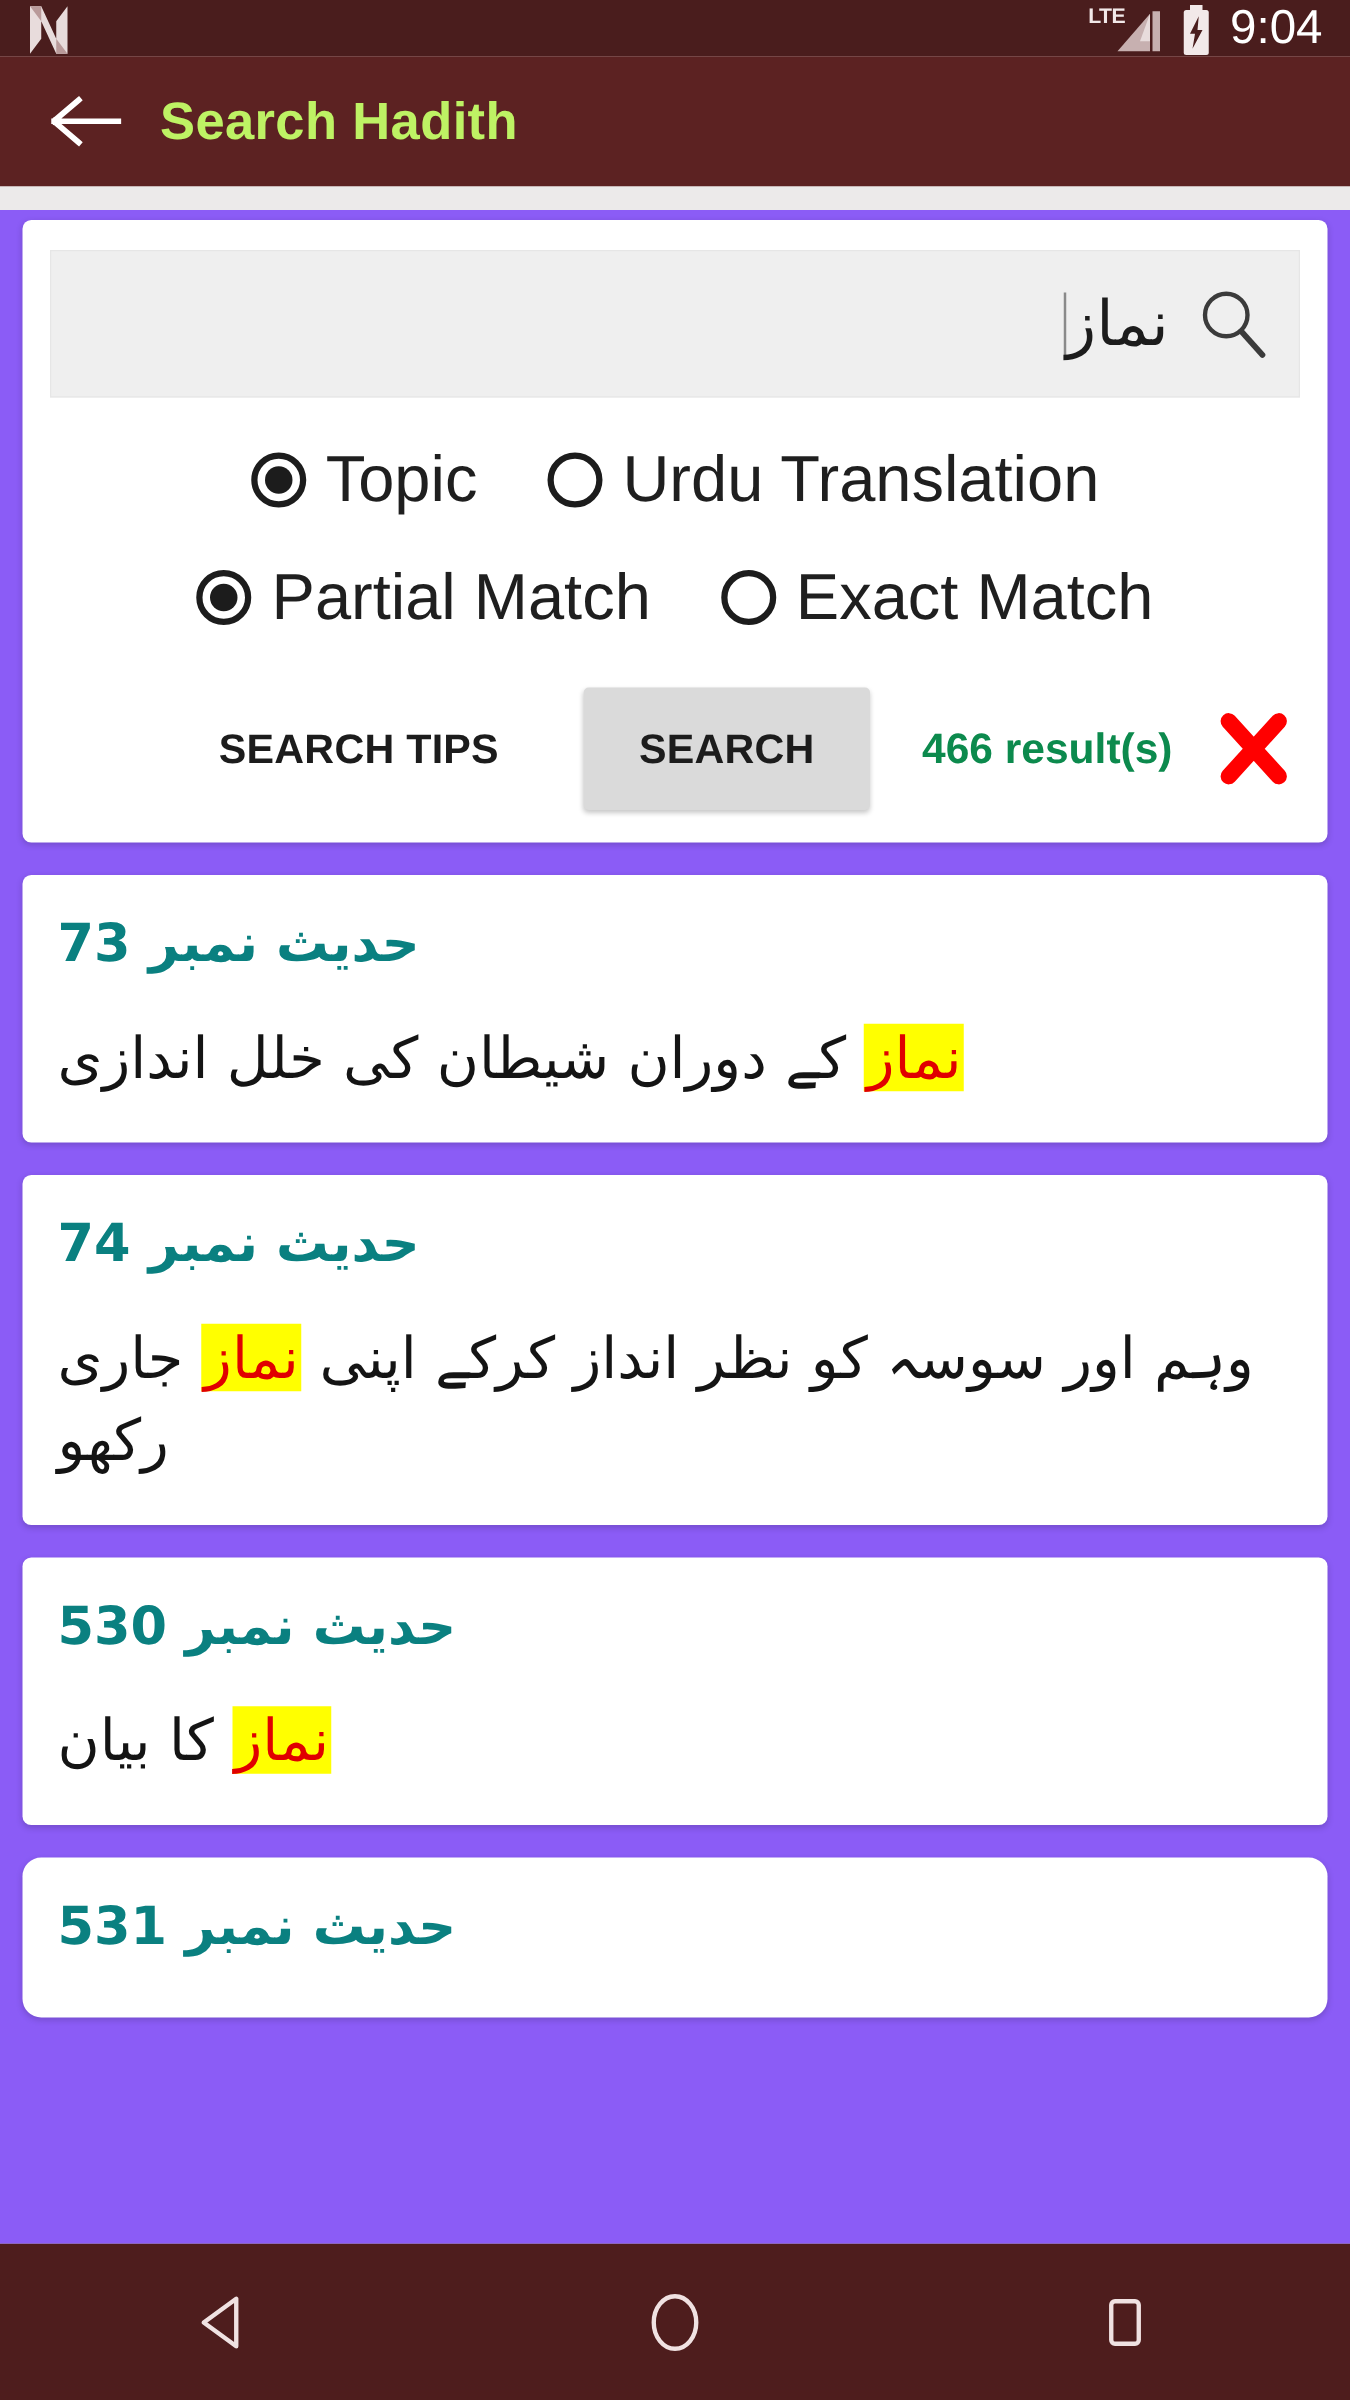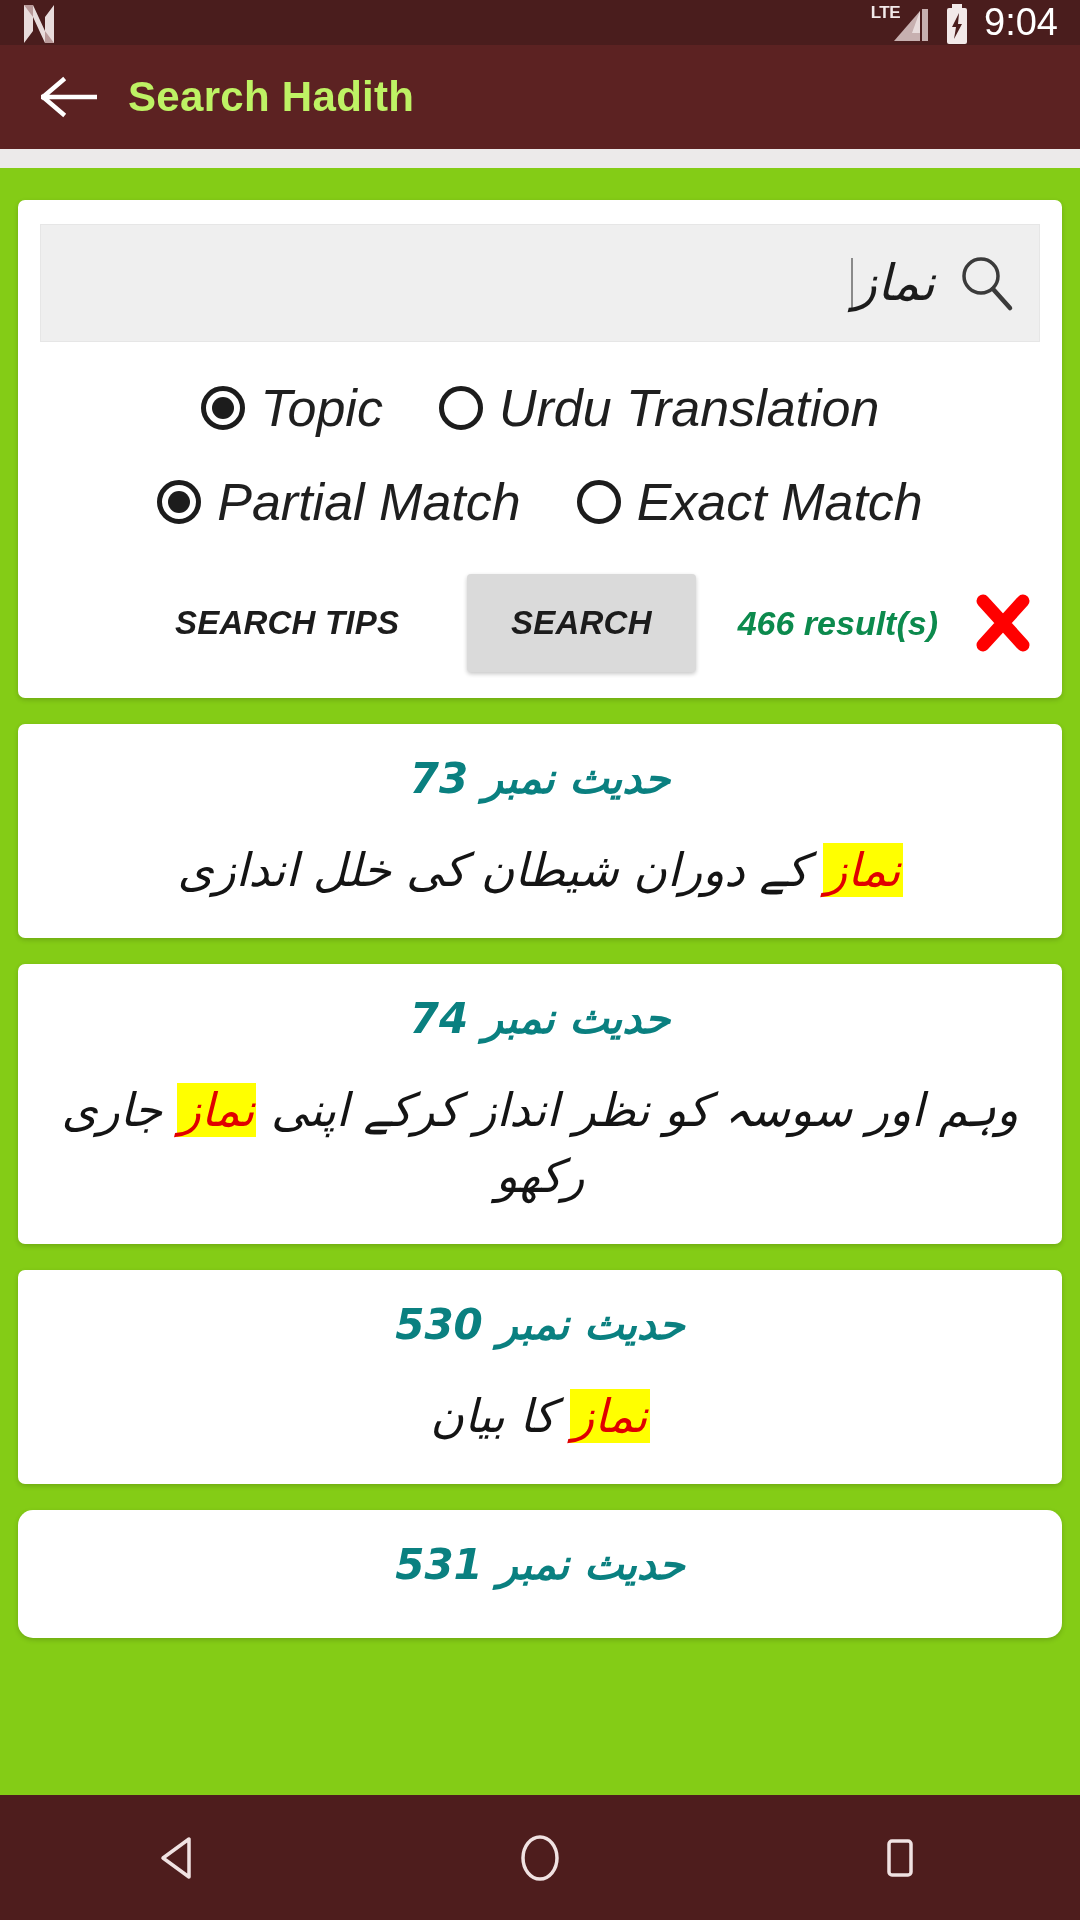--- a/index.html
+++ b/index.html
@@ -29,21 +29,21 @@
 
   
   .appbar {
     height:104px; background:#5c2222;
     display:flex; align-items:center; padding:0 40px;
   }
   .back-arrow { width:58px; height:58px; display:flex; align-items:center; justify-content:center; cursor:pointer; }
   .appbar-title { color:#bef264; font-size:42px; font-weight:bold; margin-left:30px; letter-spacing:0.3px; }
 
   
-  .content { position:absolute; top:168px; left:0; right:0; bottom:125px; background:#84cc16; padding:32px 18px 0 18px;font-style:italic; }
+  .content { position:absolute; top:168px; left:0; right:0; bottom:125px; background:#8b5cf6; padding:8px 18px 0 18px; }
 
   .card {
     background:#ffffff;
     border-radius:7px;
     box-shadow:0 2px 5px rgba(0,0,0,0.17);
     margin-bottom:26px;
   }
 
   
   .search-panel { padding:24px 22px 26px 22px; }
@@ -93,21 +93,21 @@
     margin-left:68px;
     cursor:pointer; white-space:nowrap;
   }
   .result-count {
     font-size:34px; font-weight:bold; color:#0c8a4d;
     margin-left:42px; white-space:nowrap;
   }
   .clear-x { margin-left:36px; width:58px; height:58px; cursor:pointer; flex:0 0 auto; }
 
   
-  .result-card { padding:30px 28px 34px 28px; text-align:center; }
+  .result-card { padding:30px 28px 34px 28px; text-align:left; }
   .result-num {
     font-family:"DejaVu Sans", sans-serif;
     color:#0a8080; font-size:42px; font-weight:bold;
     direction:rtl; unicode-bidi:isolate;
     margin-bottom:34px;
   }
   .result-text {
     font-family:"DejaVu Sans", sans-serif;
     color:#141414; font-size:46px;
     direction:rtl; unicode-bidi:isolate;

